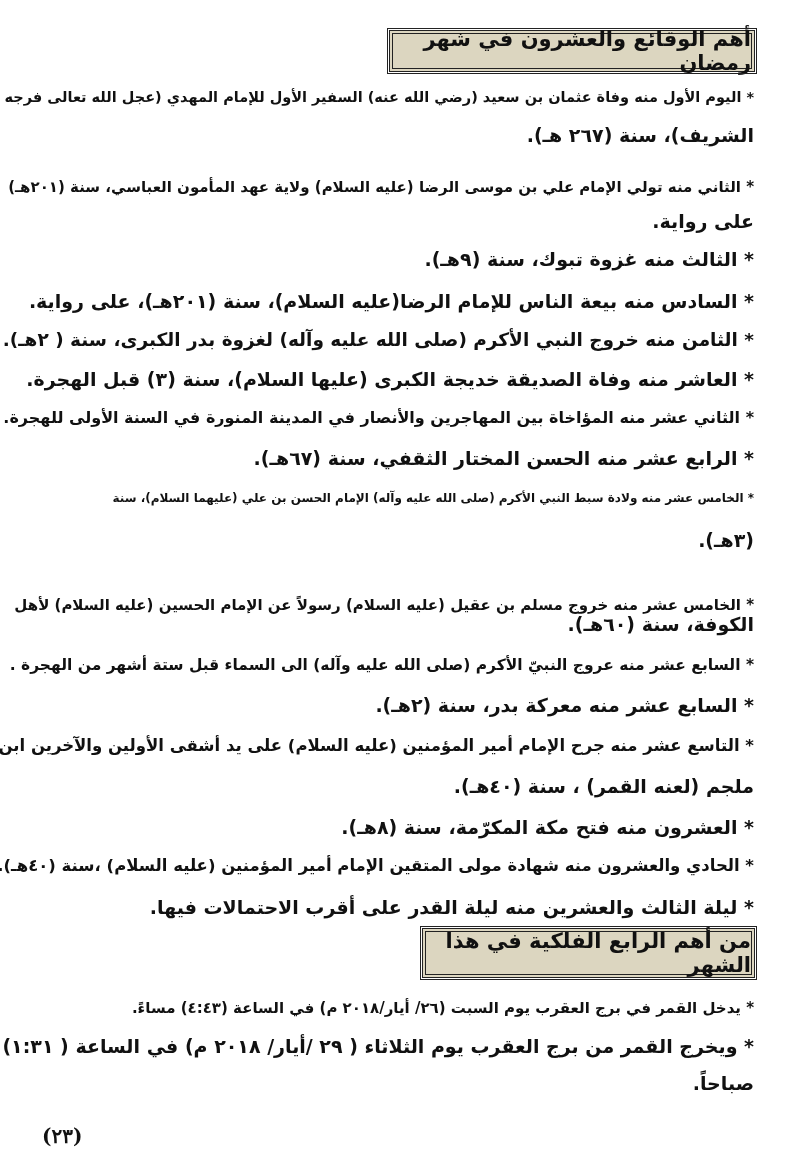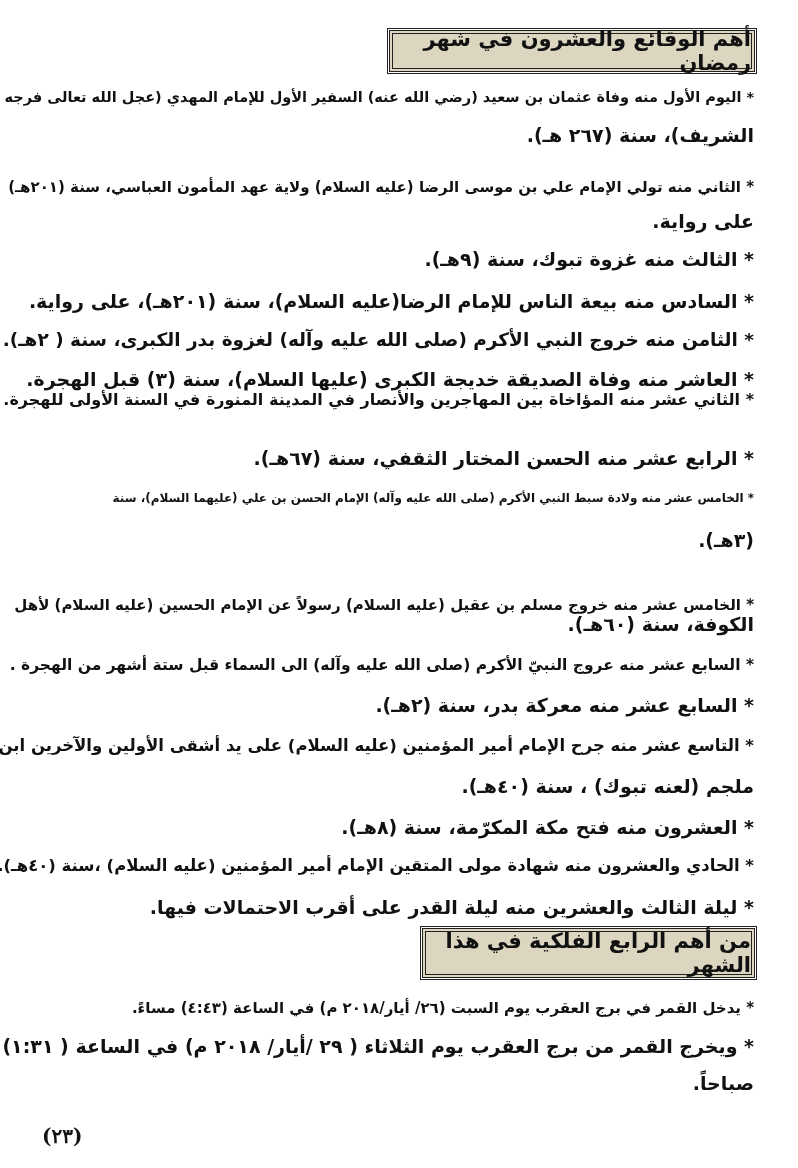--- a/index.html
+++ b/index.html
@@ -26,30 +26,30 @@
   </div>
 
   <div class="line" style="top: 82px; font-size: 14.5px;">* اليوم الأول منه وفاة عثمان بن سعيد (رضي الله عنه) السفير الأول للإمام المهدي (عجل الله تعالى فرجه</div>
   <div class="line" style="top:120px;">الشريف)، سنة (٢٦٧ هـ).</div>
   <div class="line" style="top: 172px; font-size: 15px;">* الثاني منه تولي الإمام علي بن موسى الرضا (عليه السلام) ولاية عهد المأمون العباسي، سنة (٢٠١هـ)</div>
   <div class="line" style="top:206px;">على رواية.</div>
   <div class="line" style="top:244px;">* الثالث منه غزوة تبوك، سنة (٩هـ).</div>
   <div class="line" style="top:286px;">* السادس منه بيعة الناس للإمام الرضا(عليه السلام)، سنة (٢٠١هـ)، على رواية.</div>
   <div class="line" style="top: 325px; font-size: 18.5px;">* الثامن منه خروج النبي الأكرم (صلى الله عليه وآله) لغزوة بدر الكبرى، سنة ( ٢هـ).</div>
   <div class="line" style="top:364px;">* العاشر منه وفاة الصديقة خديجة الكبرى (عليها السلام)، سنة (٣) قبل الهجرة.</div>
-  <div class="line" style="top: 385px; font-size: 16px;">* الثاني عشر منه المؤاخاة بين المهاجرين والأنصار في المدينة المنورة في السنة الأولى للهجرة.</div>
+  <div class="line" style="top: 403px; font-size: 16px;">* الثاني عشر منه المؤاخاة بين المهاجرين والأنصار في المدينة المنورة في السنة الأولى للهجرة.</div>
   <div class="line" style="top:443px;">* الرابع عشر منه الحسن المختار الثقفي، سنة (٦٧هـ).</div>
   <div class="line" style="top: 483px; font-size: 12px;">* الخامس عشر منه ولادة سبط النبي الأكرم (صلى الله عليه وآله) الإمام الحسن بن علي (عليهما السلام)، سنة</div>
   <div class="line" style="top:525px;margin-left:40px;">(٣هـ).</div>
   <div class="line" style="top: 590px; font-size: 15px;">* الخامس عشر منه خروج مسلم بن عقيل (عليه السلام) رسولاً عن الإمام الحسين (عليه السلام) لأهل</div>
   <div class="line" style="top:609px;">الكوفة، سنة (٦٠هـ).</div>
   <div class="line" style="top: 650px; font-size: 15.5px;">* السابع عشر منه عروج النبيّ الأكرم (صلى الله عليه وآله) الى السماء قبل ستة أشهر من الهجرة .</div>
   <div class="line" style="top:690px;">* السابع عشر منه معركة بدر، سنة (٢هـ).</div>
   <div class="line" style="top: 731px; font-size: 16.5px;">* التاسع عشر منه جرح الإمام أمير المؤمنين (عليه السلام) على يد أشقى الأولين والآخرين ابن</div>
-  <div class="line" style="top:771px;">ملجم (لعنه تبوك) ، سنة (٤٠هـ).</div>
+  <div class="line" style="top:771px;">ملجم (لعنه القمر) ، سنة (٤٠هـ).</div>
   <div class="line" style="top:812px;">* العشرون منه فتح مكة المكرّمة، سنة (٨هـ).</div>
   <div class="line" style="top: 851px; font-size: 16.5px;">* الحادي والعشرون منه شهادة مولى المتقين الإمام أمير المؤمنين (عليه السلام) ،سنة (٤٠هـ).</div>
   <div class="line" style="top:892px;">* ليلة الثالث والعشرين منه ليلة القدر على أقرب الاحتمالات فيها.</div>
 
   <div class="title-box" id="title2">
     <span>من أهم الرابع الفلكية في هذا الشهر</span>
   </div>
 
   <div class="line" style="top: 993px; font-size: 15px;">* يدخل القمر في برج العقرب يوم السبت (٢٦/ أيار/٢٠١٨ م) في الساعة (٤:٤٣) مساءً.</div>
   <div class="line" style="top:1031px;">* ويخرج القمر من برج العقرب يوم الثلاثاء ( ٢٩ /أيار/ ٢٠١٨ م) في الساعة ( ١:٣١)</div>

